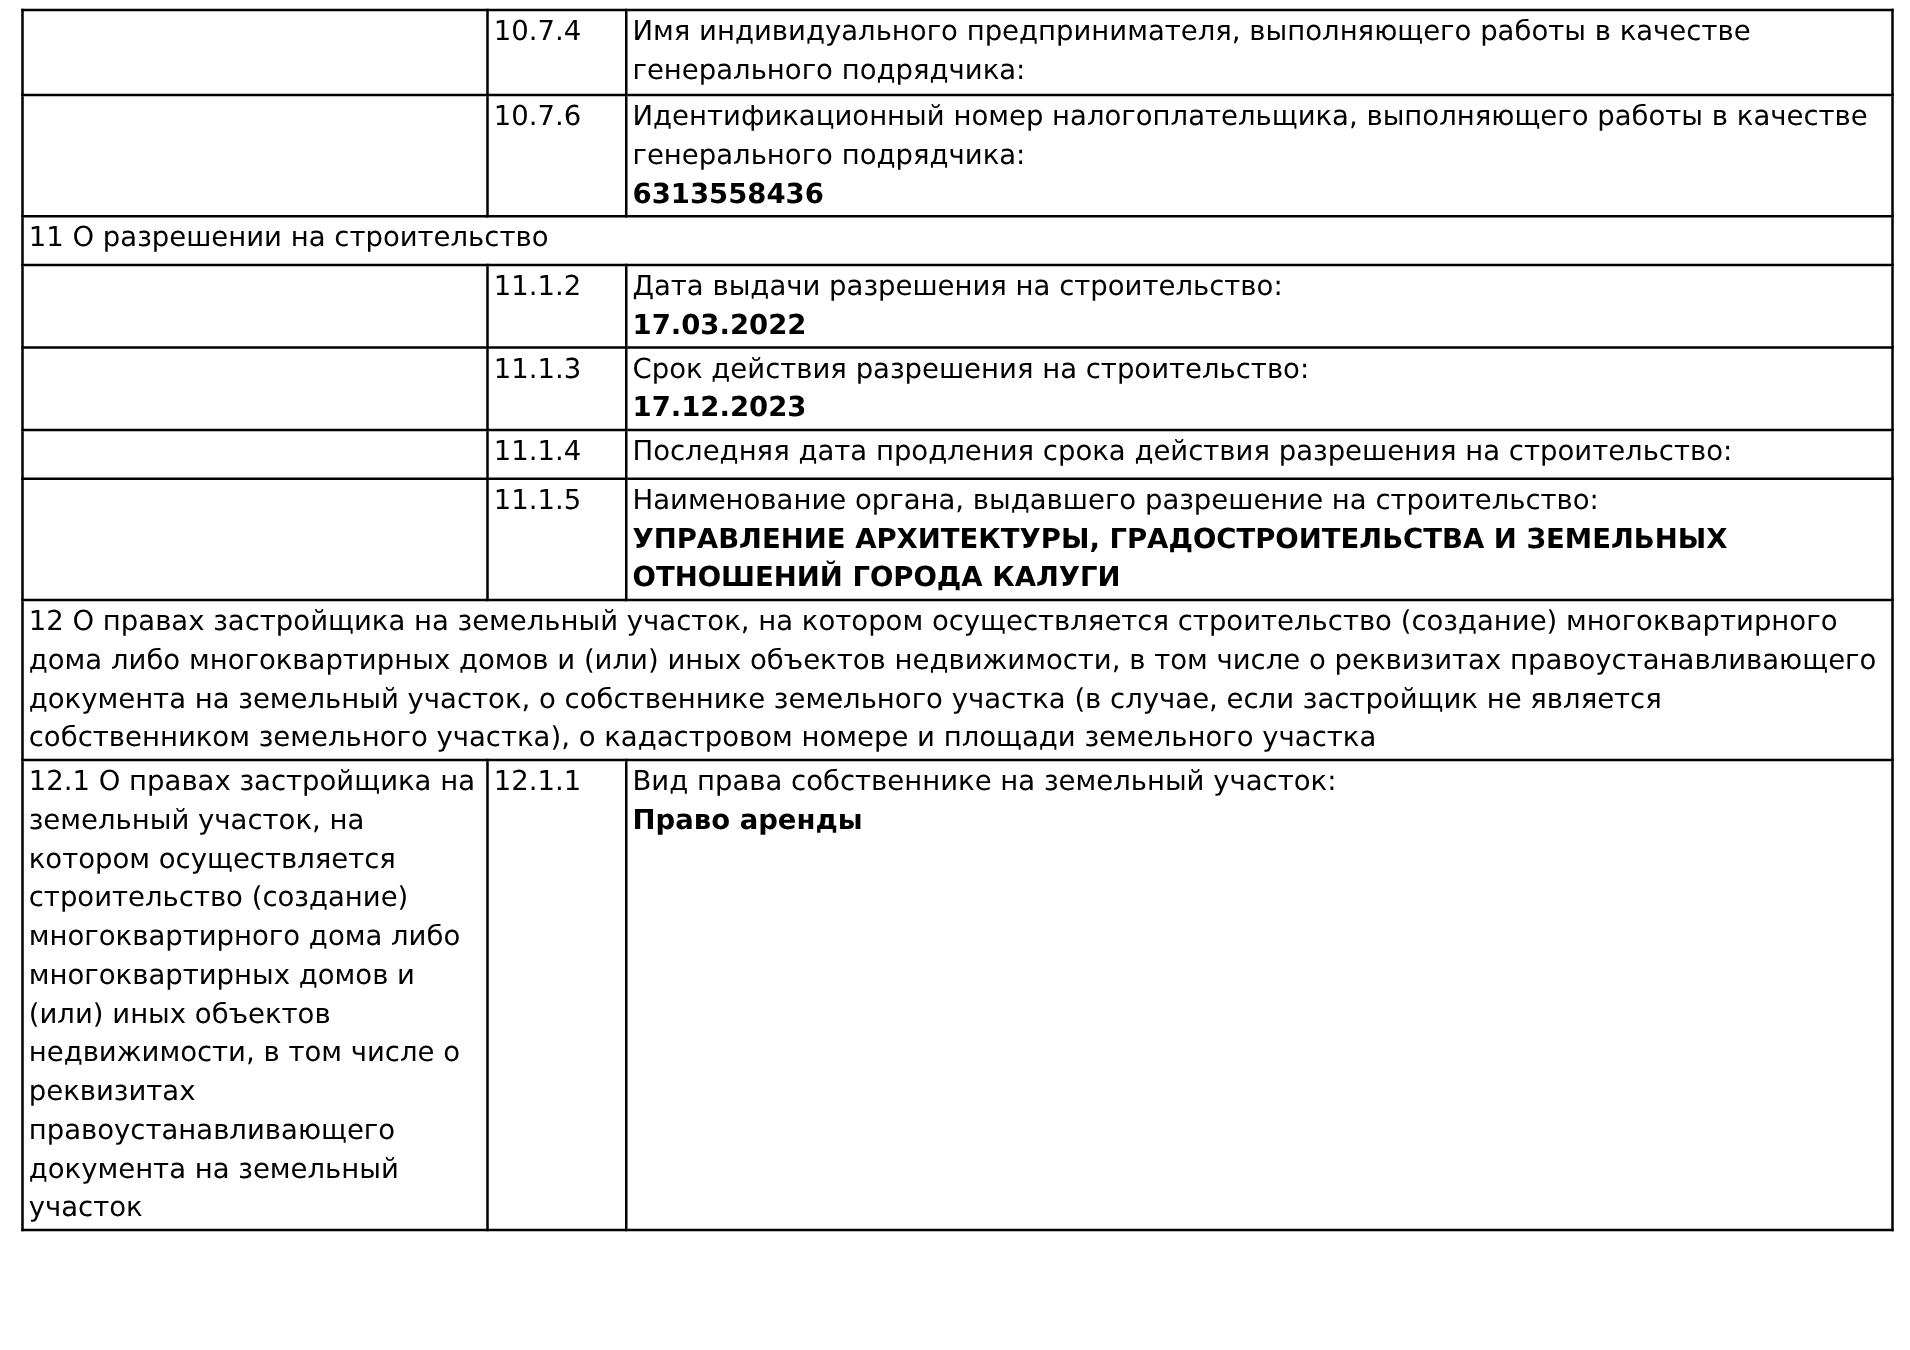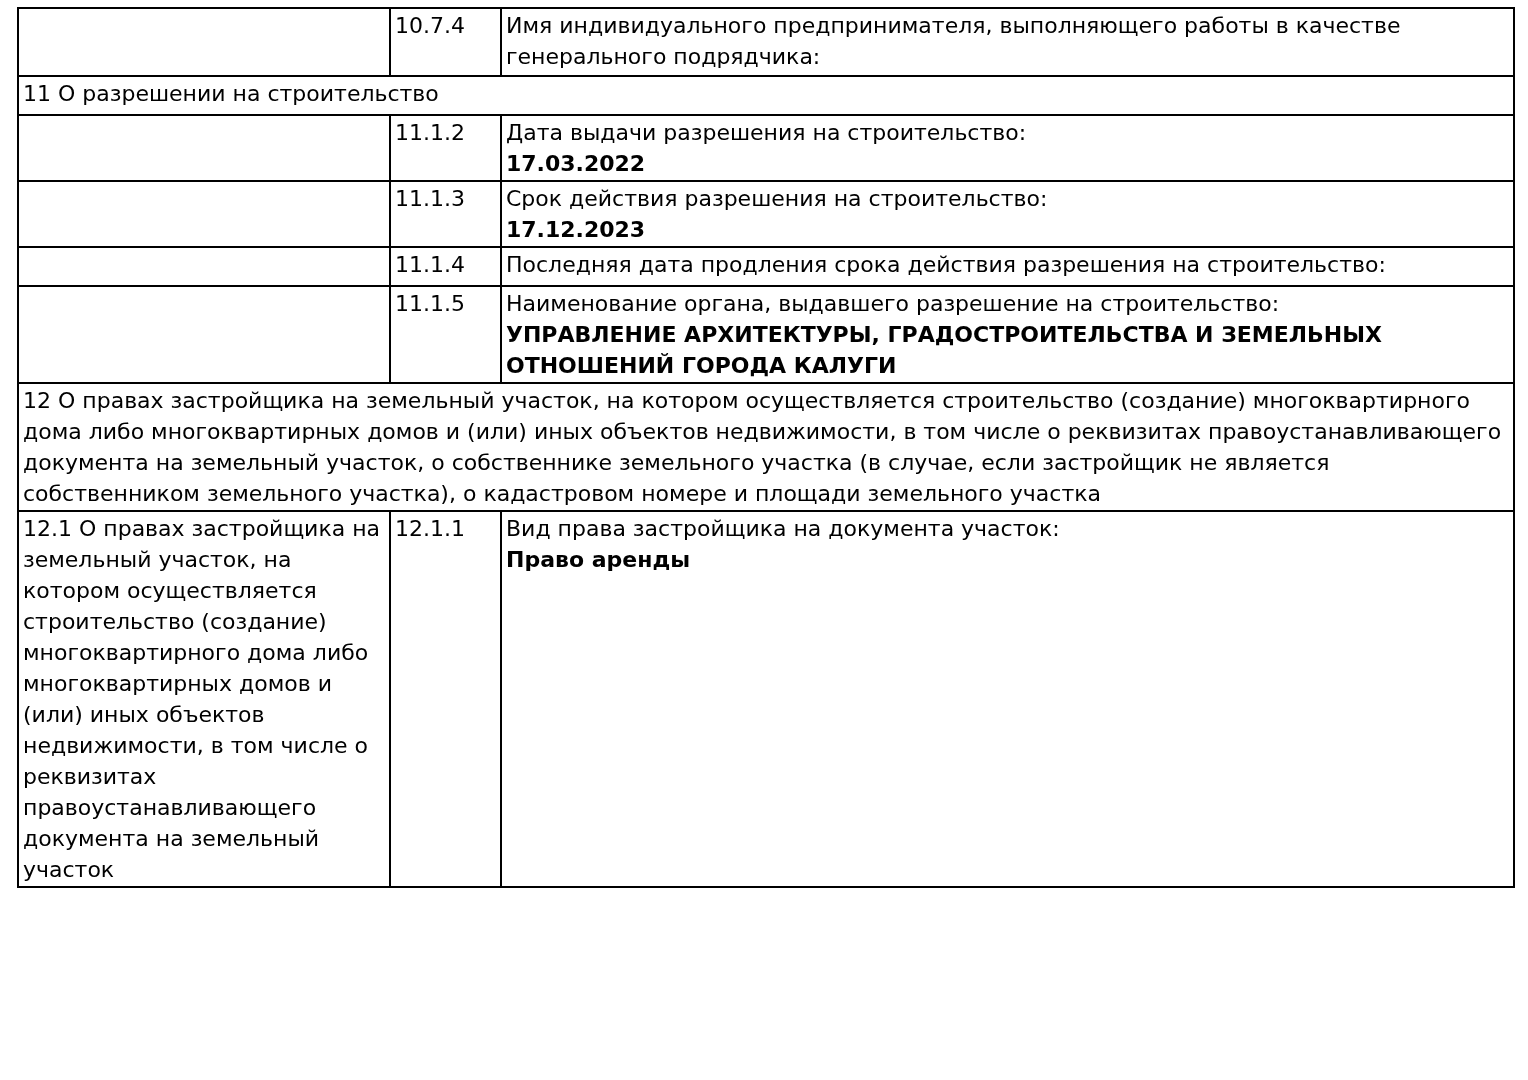--- a/index.html
+++ b/index.html
@@ -53,20 +53,28 @@
   <tbody>
       <tr style="height:68px">
     <td></td>
     <td class="num">10.7.4</td>
     <td>
       <div>Имя индивидуального предпринимателя, выполняющего работы в качестве генерального подрядчика:</div>
     </td>
   </tr>
 
 
+  <tr style="height:92px">
+    <td></td>
+    <td class="num">10.7.6</td>
+    <td>
+      <div>Идентификационный номер налогоплательщика, выполняющего работы в качестве генерального подрядчика:</div>
+      <div class="v">6313558436</div>
+    </td>
+  </tr>
 
   <tr class="section" style="height:39px">
     <td colspan="3">11 О разрешении на строительство</td>
   </tr>
 
 
   <tr style="height:65px">
     <td></td>
     <td class="num">11.1.2</td>
     <td>
@@ -102,18 +110,18 @@
   </tr>
 
   <tr class="section" style="height:104px">
     <td colspan="3">12 О правах застройщика на земельный участок, на котором осуществляется строительство (создание) многоквартирного дома либо многоквартирных домов и (или) иных объектов недвижимости, в том числе о реквизитах правоустанавливающего документа на земельный участок, о собственнике земельного участка (в случае, если застройщик не является собственником земельного участка), о кадастровом номере и площади земельного участка</td>
   </tr>
 
   <tr style="height:305px">
     <td>12.1 О правах застройщика на земельный участок, на котором осуществляется строительство (создание) многоквартирного дома либо многоквартирных домов и (или) иных объектов недвижимости, в том числе о реквизитах правоустанавливающего документа на земельный участок</td>
     <td class="num">12.1.1</td>
     <td class="vmid">
-      <div>Вид права застройщика на документа участок:</div>
+      <div>Вид права собственнике на земельный участок:</div>
       <div class="v">Право аренды</div>
     </td>
   </tr>
 </tbody>
   </table>
 
 </body></html>

